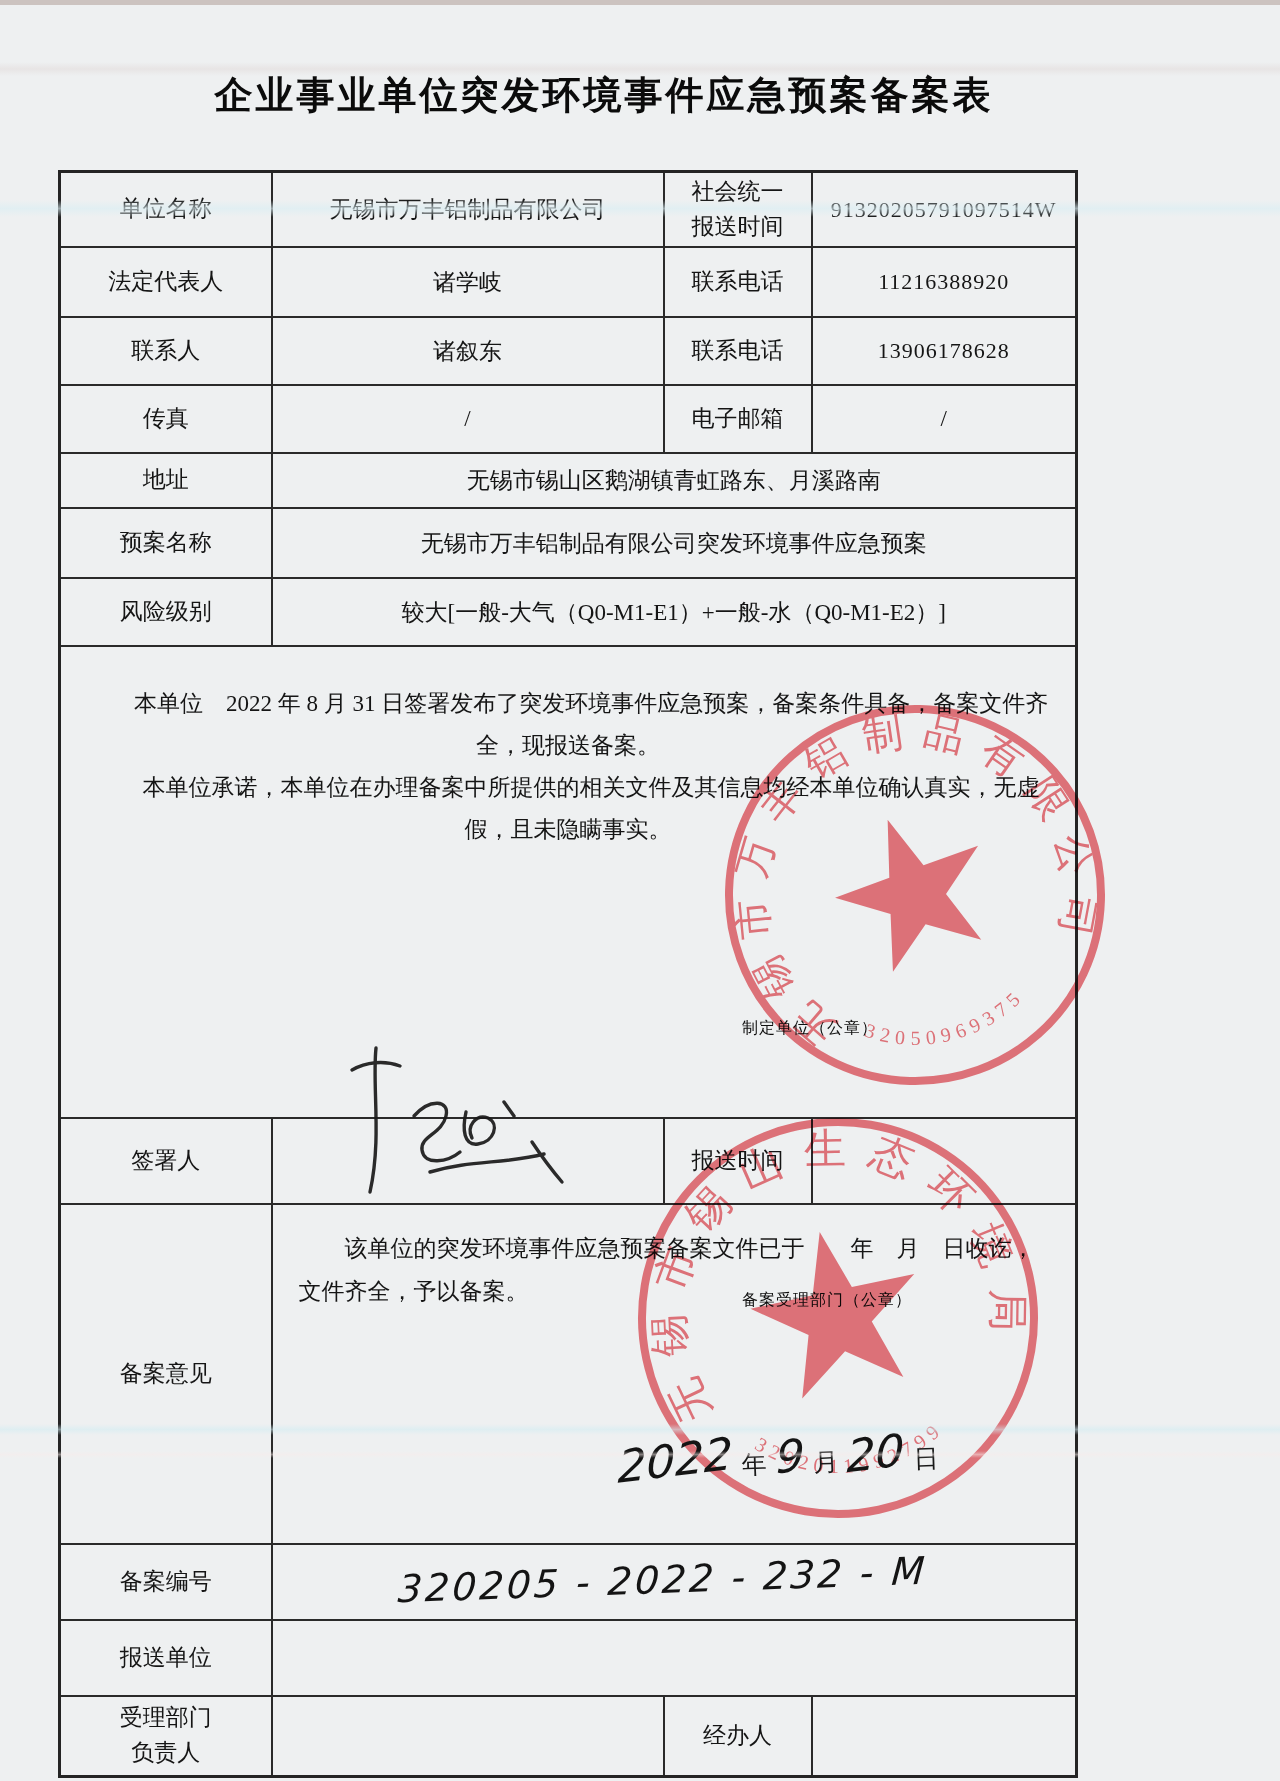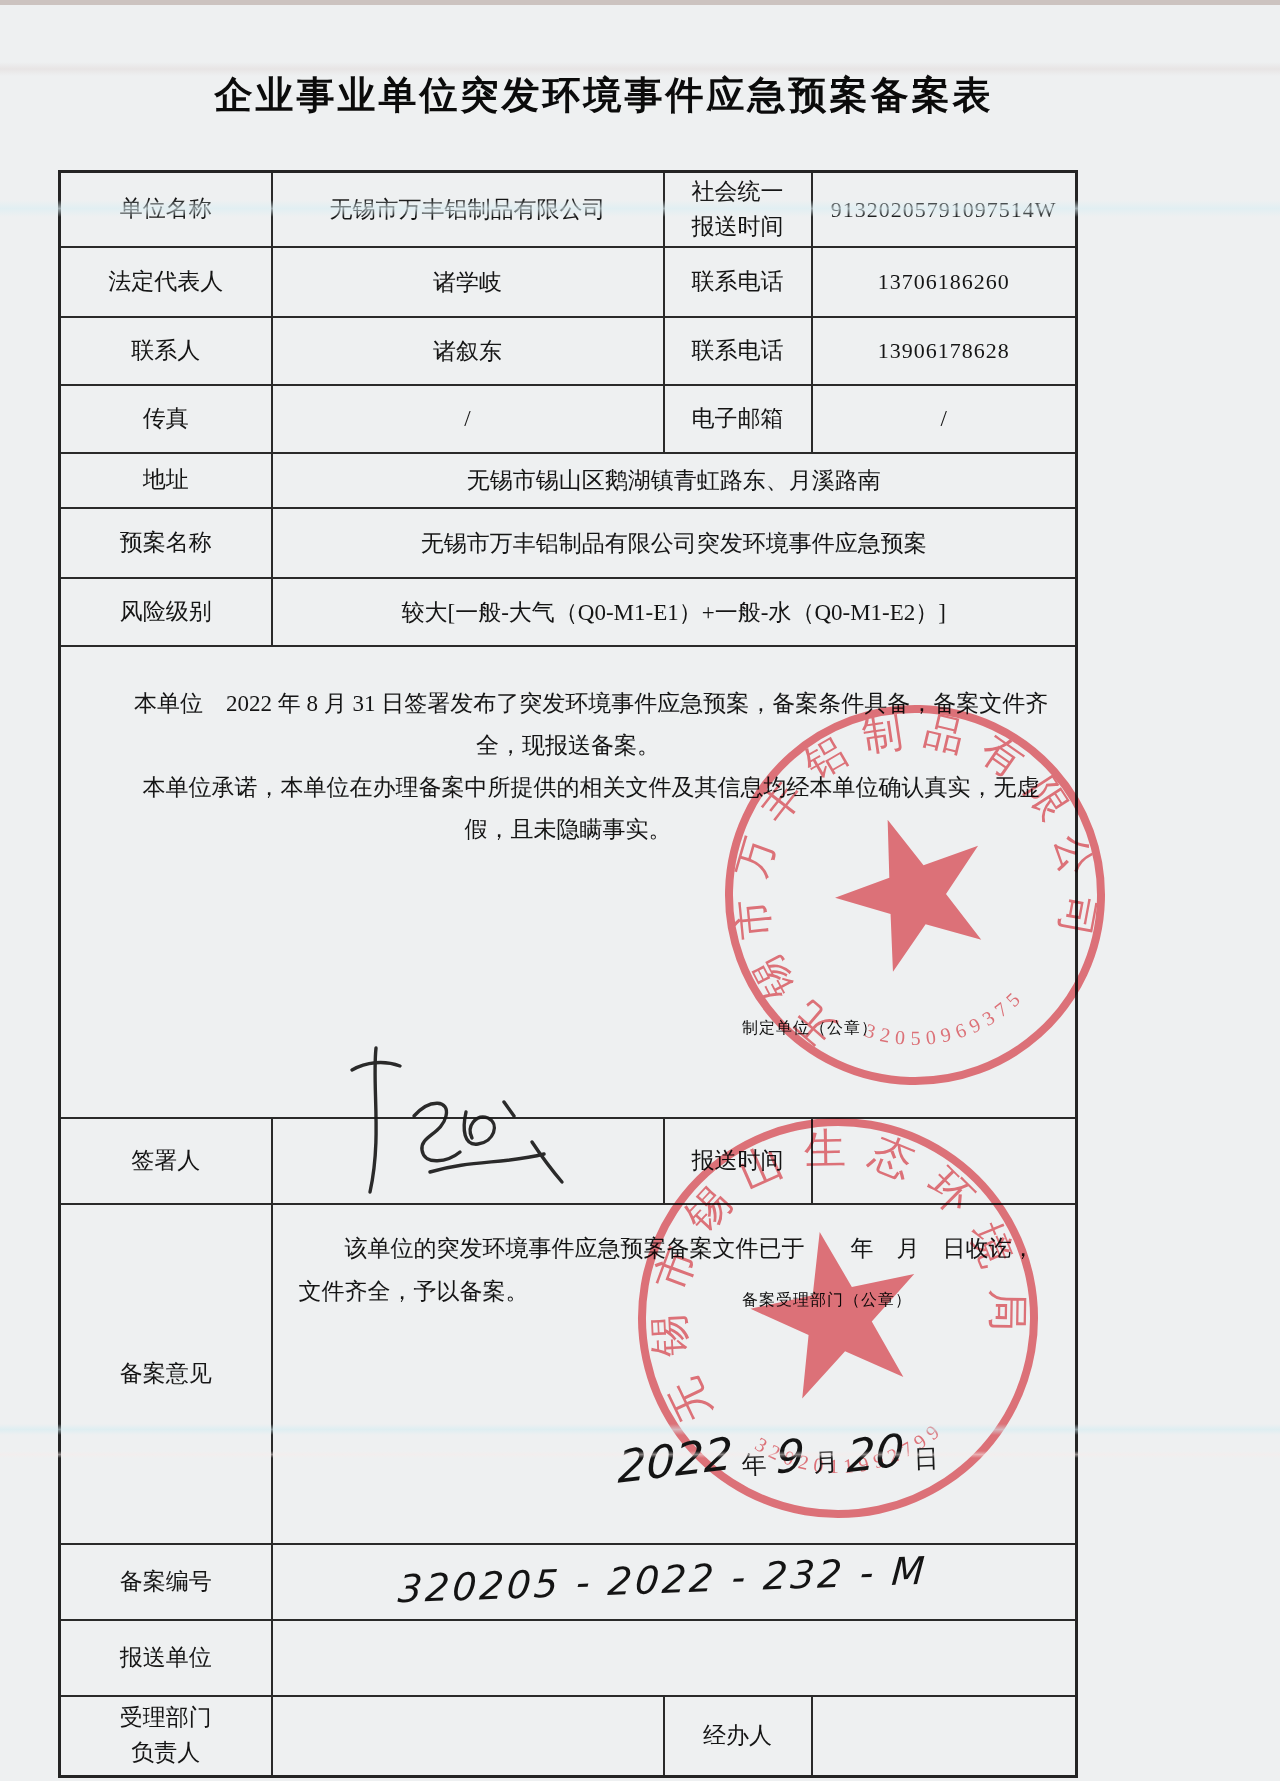--- a/index.html
+++ b/index.html
@@ -70,21 +70,21 @@
       <td>无锡市万丰铝制品有限公司</td>
       <td class="lbl">社会统一
 报送时间</td>
       <td class="num">91320205791097514W</td>
     </tr>
 
     <tr style="height:70px">
       <td class="lbl">法定代表人</td>
       <td>诸学岐</td>
       <td class="lbl">联系电话</td>
-      <td class="num">13706186260</td>
+      <td class="num">11216388920</td>
     </tr>
 
     <tr style="height:68px">
       <td class="lbl">联系人</td>
       <td>诸叙东</td>
       <td class="lbl">联系电话</td>
       <td class="num">13906178628</td>
     </tr>
 
     <tr style="height:68px">

